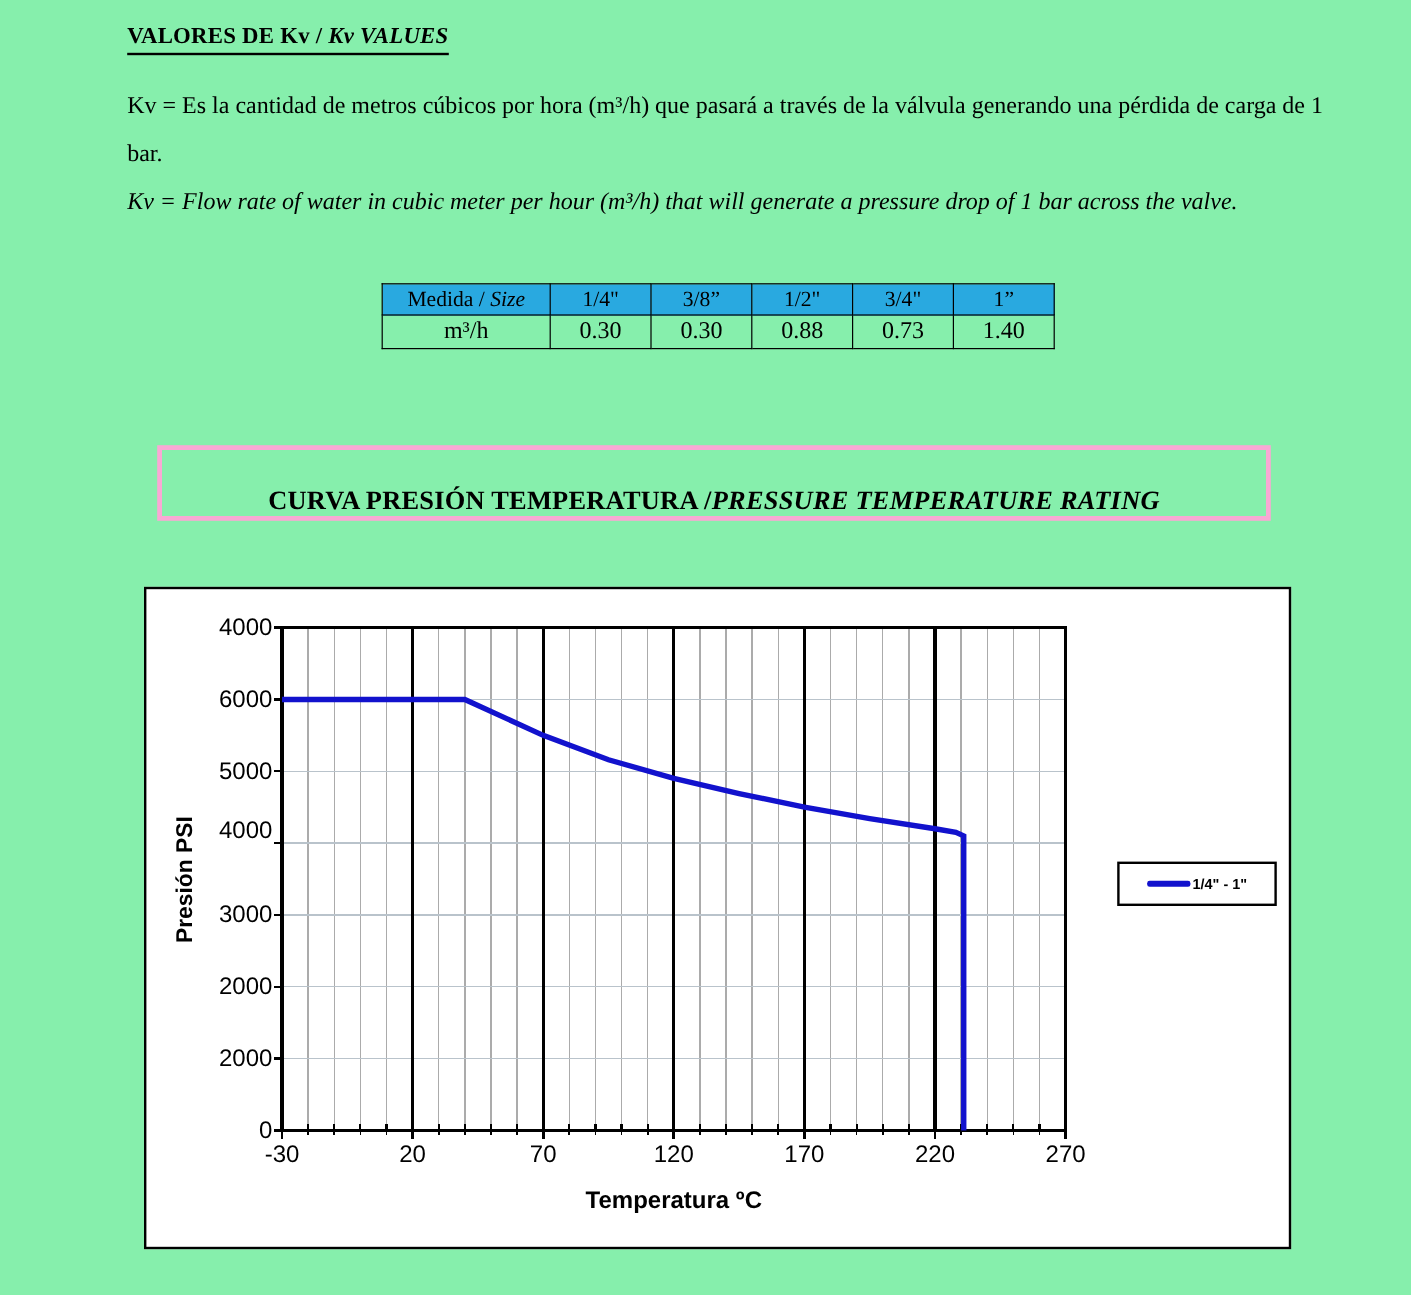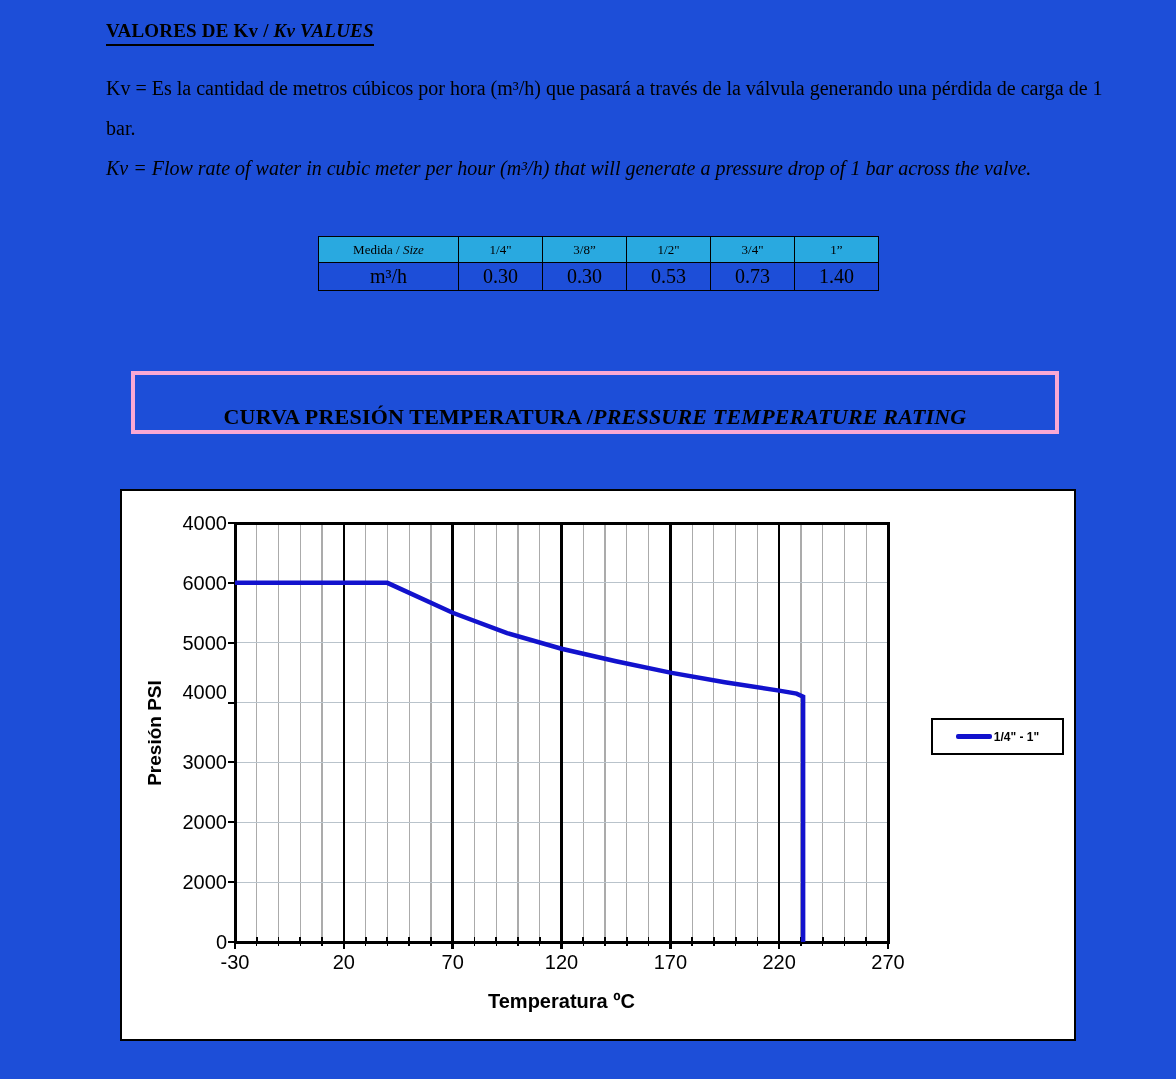--- a/index.html
+++ b/index.html
@@ -1,18 +1,18 @@
 <!DOCTYPE html>
 <html style="--header-bg: #29a9e0; --line-blue: #1212cd;"><head>
 <meta charset="utf-8">
 <style>
   * { margin:0; padding:0; box-sizing:border-box; }
   html,body { background:#fff; }
   #page {
-    position:relative; width:1176px; height:1079px; background:#1d4ed8;
+    position:relative; width:1176px; height:1079px; background:#86efac;
     font-family:"Liberation Serif", serif; color:#000; overflow:hidden;
   }
   
   #heading {
     position:absolute; left:106px; top:20px;
     font-size:19px; font-weight:bold; letter-spacing:.2px;
     border-bottom:2px solid #000; padding-bottom:2px;
   }
   #heading .it { font-style:italic; }
   
@@ -24,21 +24,21 @@
   #intro .en { font-style:italic; }
   
   #kv-table {
     position:absolute; left:318px; top:236px;
     border-collapse:collapse; table-layout:fixed;
     font-size:20px; text-align:center;
   }
   #kv-table td {
     border:1.5px solid #000; height:26px; vertical-align:middle; padding:0 2px;
   }
-  #kv-table tr.hdr td { background:var(--header-bg,#29a9e0); font-size:13px; }
+  #kv-table tr.hdr td { background:var(--header-bg,#29a9e0); font-size:18px; }
   #kv-table td.c0 { width:140px; }
   #kv-table td.c  { width:84px; }
   #kv-table tr.val td { height:28px; }
   #kv-table .it { font-style:italic; }
   
   #title-box {
     position:absolute; left:131px; top:371px; width:928px; height:63px;
     border:4px solid #f9a8d4; display:flex; align-items:flex-end; justify-content:center;
     font-size:22px; font-weight:bold; letter-spacing:.2px;
   }
@@ -102,21 +102,21 @@
       <td class="c">1/4"</td>
       <td class="c">3/8”</td>
       <td class="c">1/2"</td>
       <td class="c">3/4"</td>
       <td class="c">1”</td>
     </tr>
     <tr class="val">
       <td class="c0">m³/h</td>
       <td class="c">0.30</td>
       <td class="c">0.30</td>
-      <td class="c">0.53</td>
+      <td class="c">0.88</td>
       <td class="c">0.73</td>
       <td class="c">1.40</td>
     </tr>
   </tbody>
     </table>
 
   <div id="title-box">
     <span>CURVA PRESIÓN TEMPERATURA / </span>
       <span class="it">PRESSURE TEMPERATURE RATING</span>
   </div>

